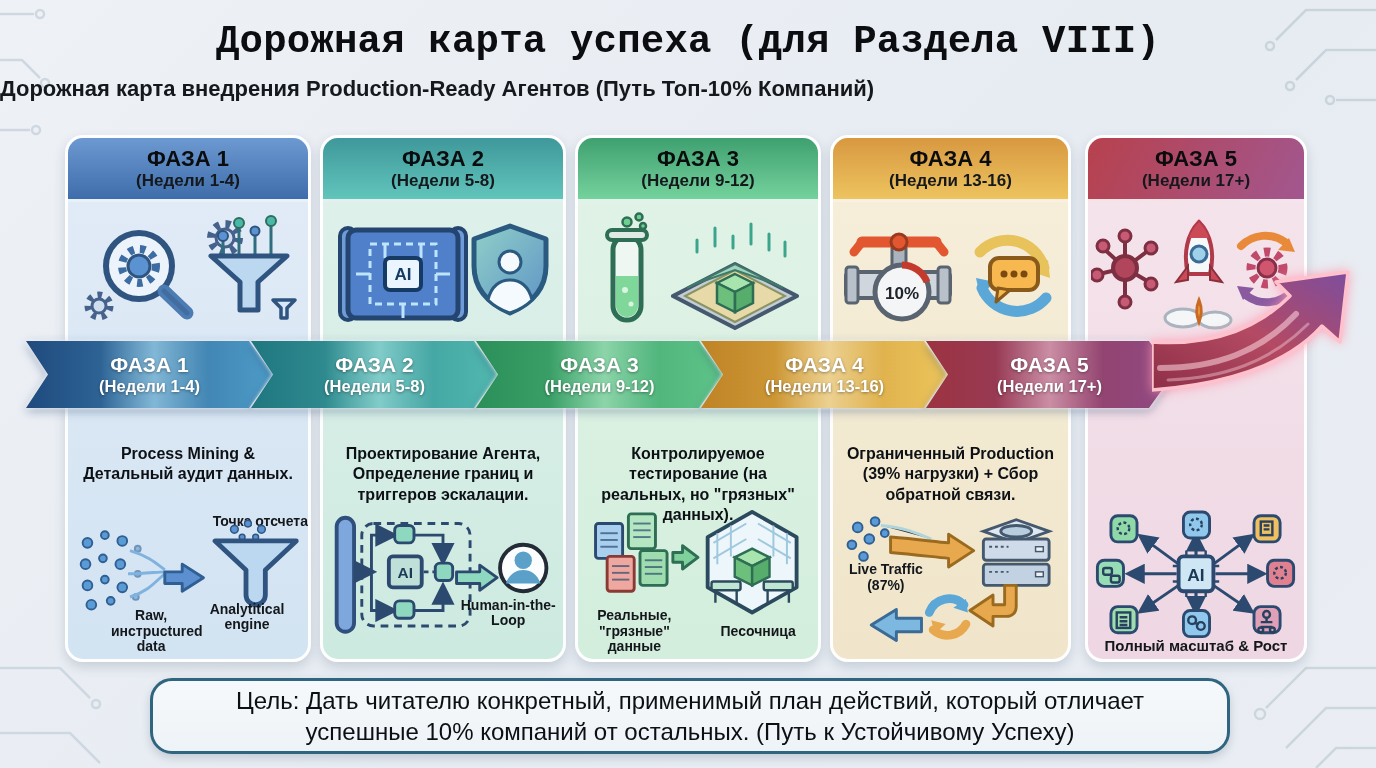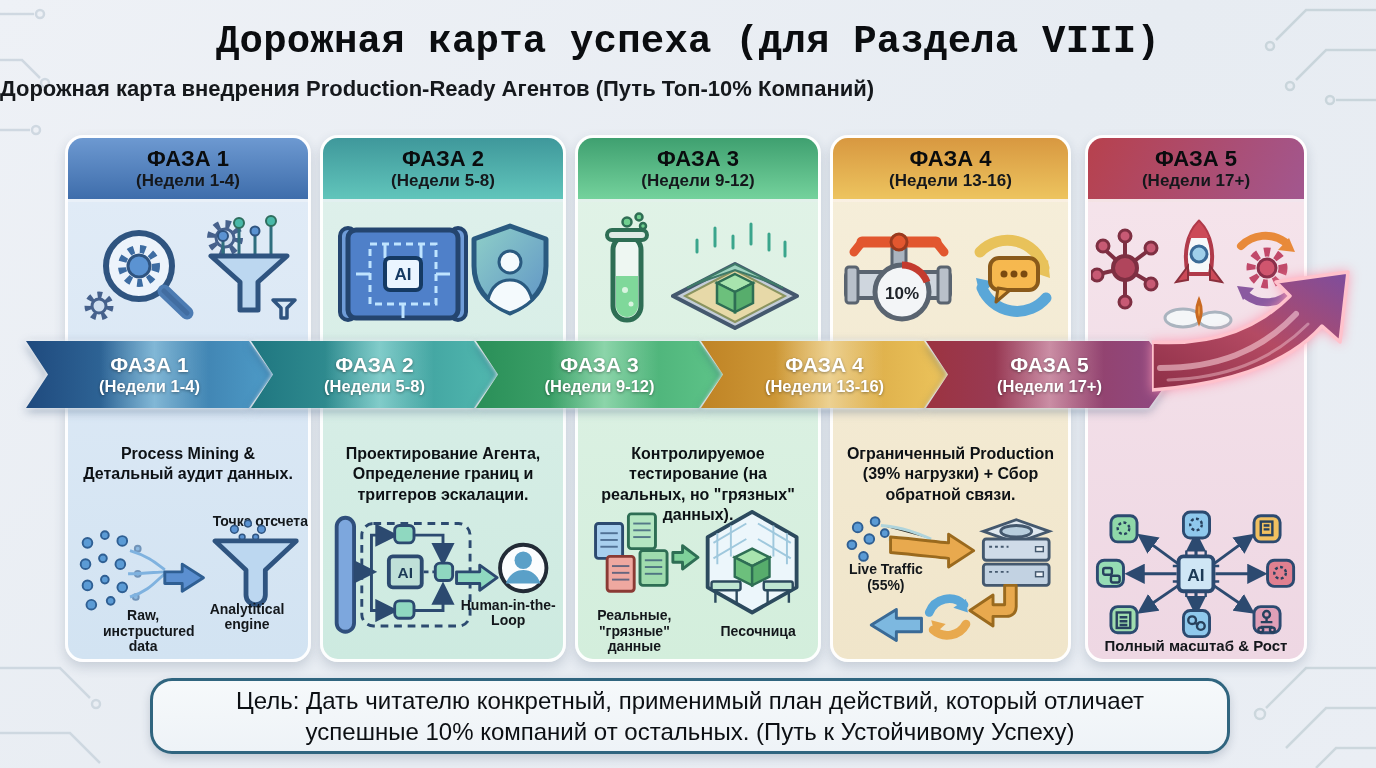--- a/index.html
+++ b/index.html
@@ -153,21 +153,21 @@
       <path d="M96,64 h18 v-8 l22,14 -22,14 v-8 h-18 z" fill="#5b8fd0" stroke="#2f5f93" stroke-width="3" stroke-linejoin="round"></path>
       <g fill="#5b93d2" stroke="#2f5480" stroke-width="1.5">
         <circle cx="168" cy="20" r="4"></circle>
           <circle cx="182" cy="14" r="3.5"></circle>
           <circle cx="196" cy="20" r="4"></circle>
           <circle cx="176" cy="28" r="3"></circle>
           <circle cx="190" cy="28" r="3"></circle>
       </g>
       <path d="M148,32 h84 l-32,30 v26 a10,10 0 0 1 -20,0 v-26 z" fill="#bcd7f0" stroke="#2f5480" stroke-width="5" stroke-linejoin="round"></path>
     </svg>
-    <div class="cap" style="bottom:0;left:0;width:48%;padding-left:35px;">Raw, инстpuctured data</div>
+    <div class="cap" style="bottom:0;left:8px;width:48%;padding-left:35px;">Raw, инстpuctured data</div>
     <div class="cap" style="bottom:22px;left:50%;right:2px;">Analytitical engine</div>
   </div>
 </div>
 
 <div class="card card-2">
   <div class="card-head head-2">
     <div class="ph">ФАЗА 2</div>
     <div class="wk">(Недели 5-8)</div>
   </div>
   <div class="icon-zone">
@@ -373,21 +373,21 @@
         <rect x="206" y="38" width="8" height="5" fill="#eef3f8" stroke-width="1.5"></rect>
           <rect x="206" y="64" width="8" height="5" fill="#eef3f8" stroke-width="1.5"></rect>
       </g>
       <path d="M186,78 v22 c0,6 -4,10 -10,10 h-14 v10 l-24,-16 24,-16 v10 h12 v-20 z" fill="#e8a94e" stroke="#9a6a1e" stroke-width="3" stroke-linejoin="round"></path>
       <path d="M96,106 a22,22 0 0 1 36,-8" fill="none" stroke="#5aa7d8" stroke-width="9" stroke-linecap="round"></path>
       <path d="M134,92 l2,14 -15,-5 z" fill="#5aa7d8"></path>
       <path d="M134,118 a22,22 0 0 1 -34,6" fill="none" stroke="#e8a94e" stroke-width="9" stroke-linecap="round"></path>
       <path d="M102,128 l-4,-14 15,4 z" fill="#e8a94e"></path>
       <path d="M88,112 h-26 v-9 l-26,16 26,16 v-9 h26 z" fill="#7db8e0" stroke="#3a6a96" stroke-width="3" stroke-linejoin="round"></path>
     </svg>
-    <div class="cap" style="top:52px;left:0;width:45%;">Live Traffic (55%)</div>
+    <div class="cap" style="top:52px;left:0;width:45%;">Live Traffic (87%)</div>
   </div>
 </div>
 
 <div class="card card-5">
   <div class="card-head head-5">
     <div class="ph">ФАЗА 5</div>
     <div class="wk">(Недели 17+)</div>
   </div>
   <div class="icon-zone">
     <svg width="210" height="122" viewBox="0 0 210 122">

